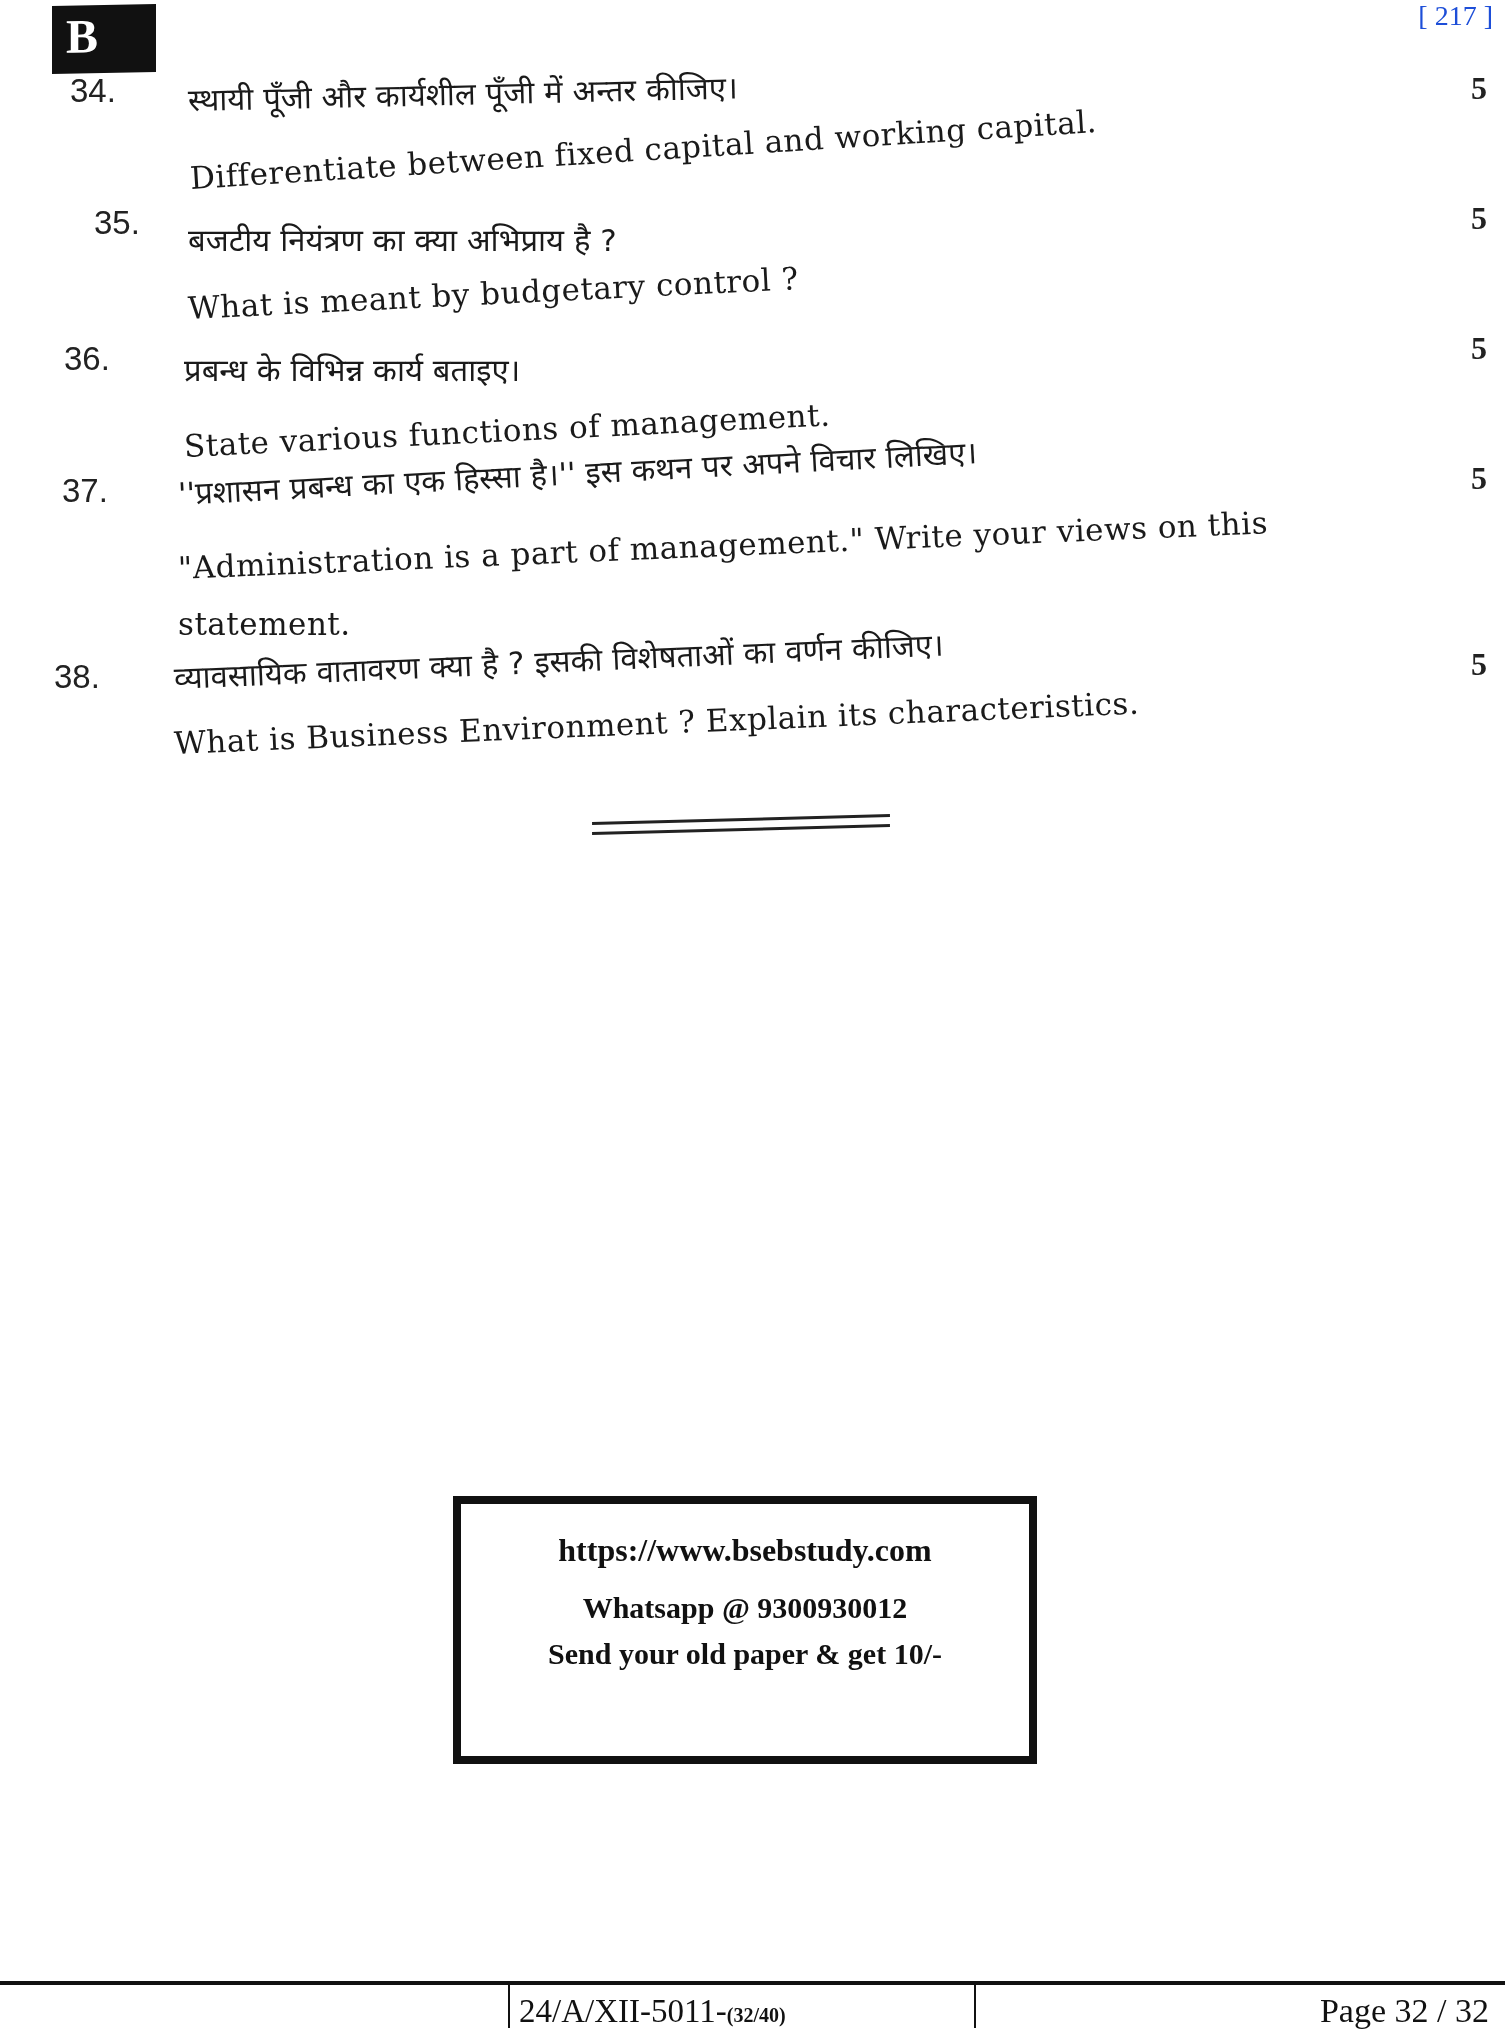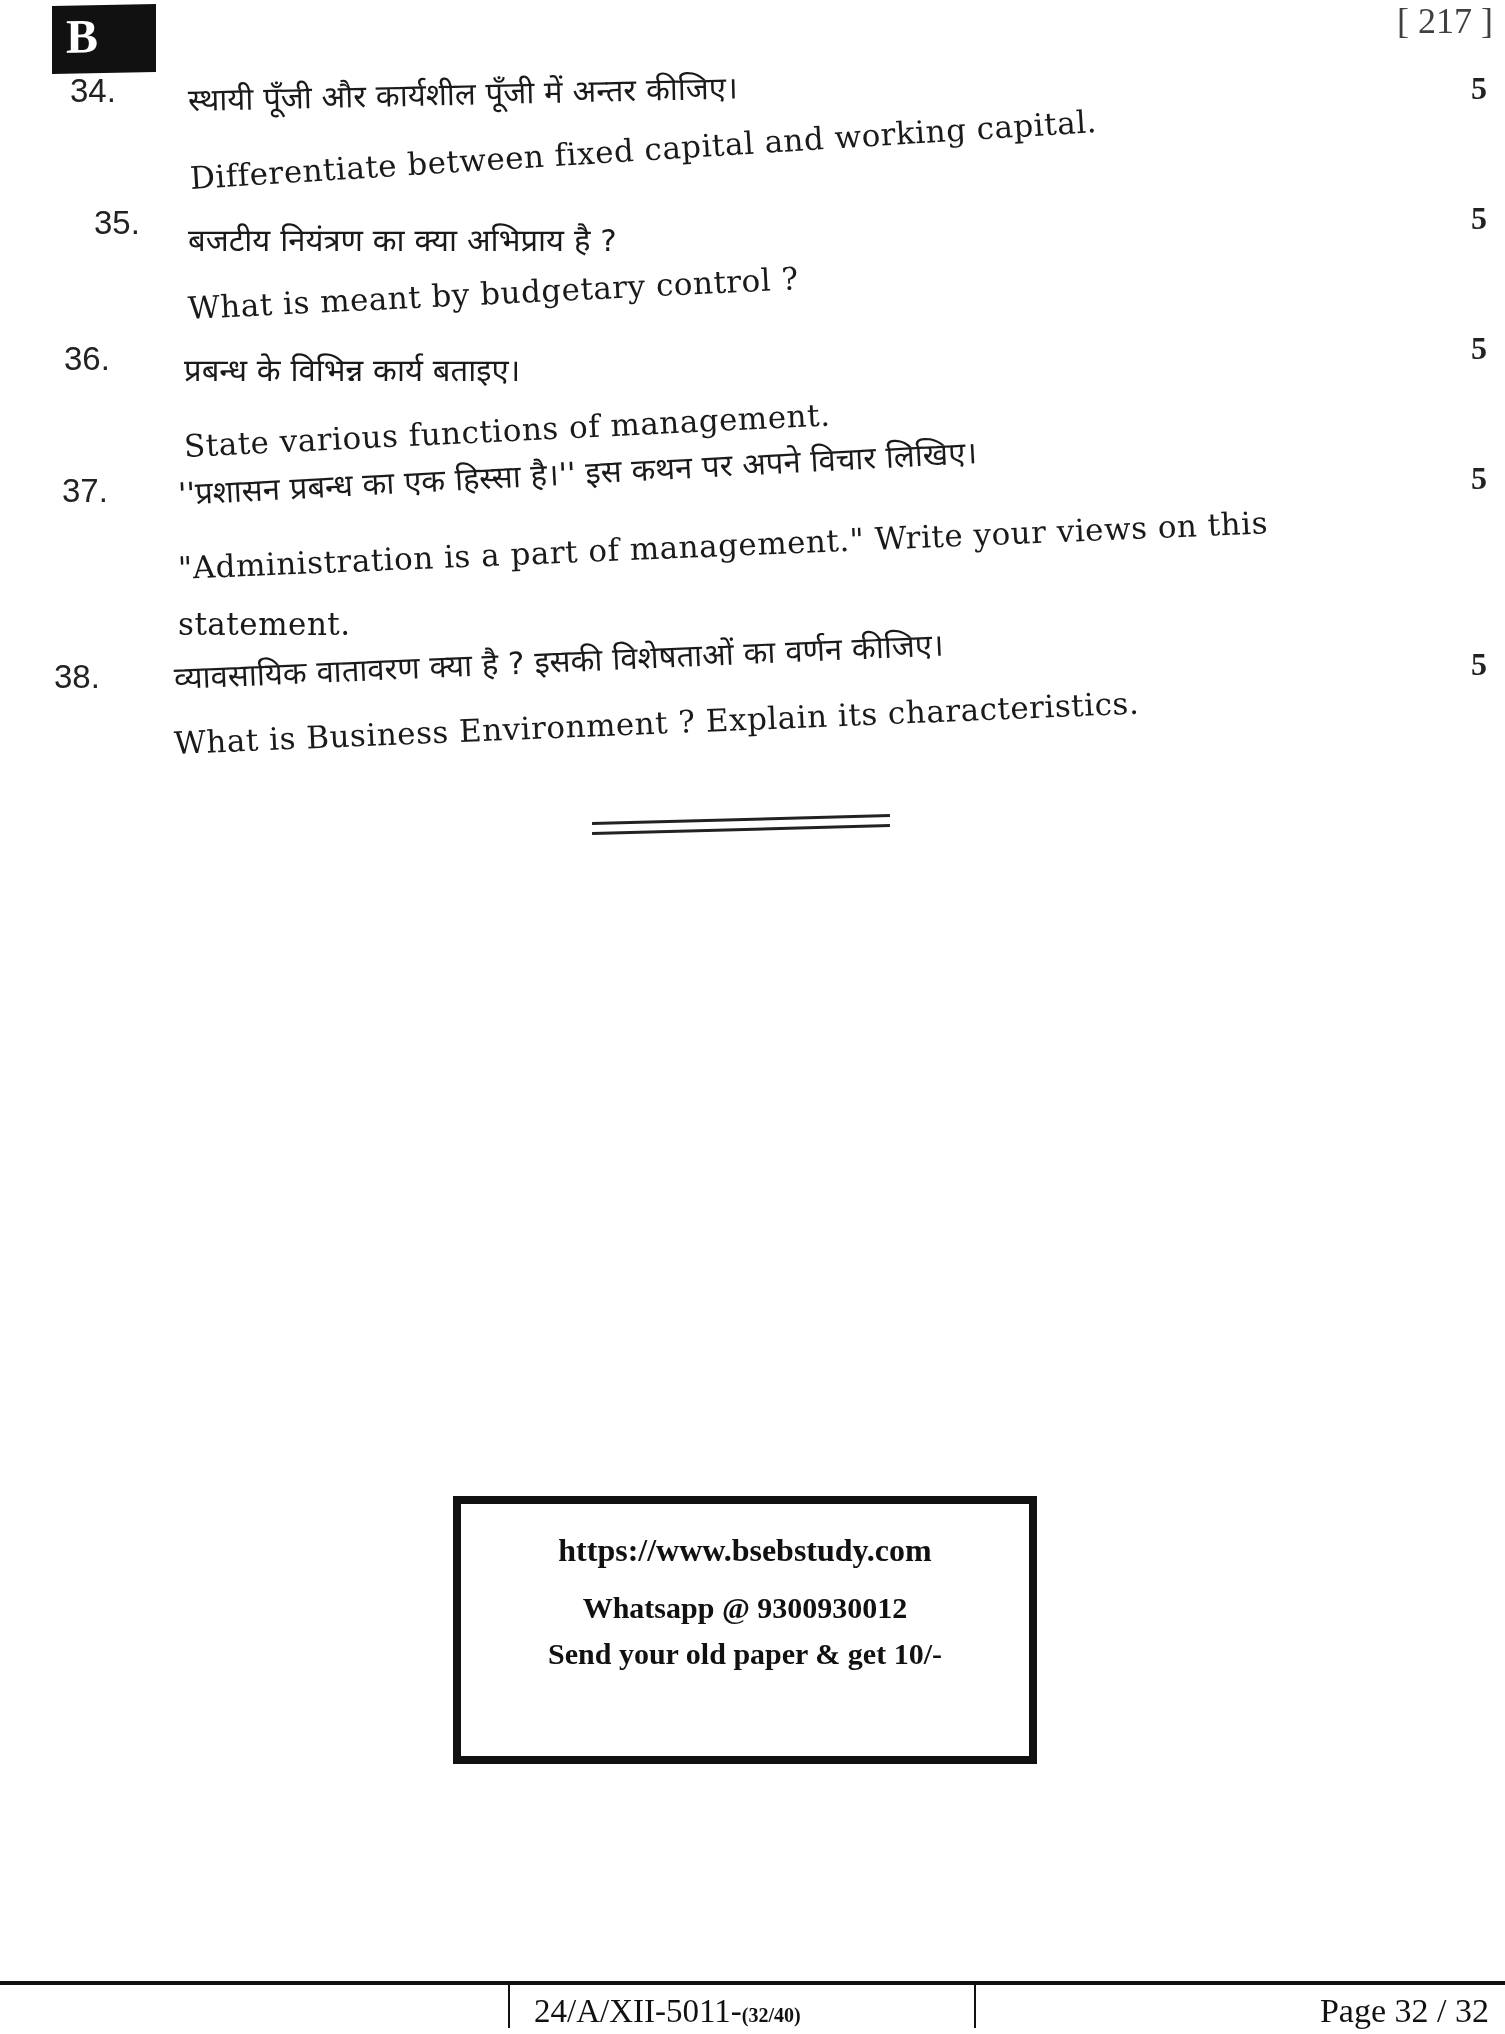--- a/index.html
+++ b/index.html
@@ -8,22 +8,22 @@
     font-family: "DejaVu Serif", "Liberation Serif", serif; color: #111;
   }
   .section-badge {
     position: absolute; left: 52px; top: 5px; width: 104px; height: 68px;
     background: #111; color: #fff; font-family: "Liberation Serif", serif;
     font-weight: bold; font-size: 48px; line-height: 62px; text-align: center;
     padding-left: 14px; box-sizing: border-box; text-align:left;
     transform: skewY(-1deg);
   }
   .page-marker {
-    position: absolute; right: 12px; top: 0px; font-size: 36px;
-    font-family: "Liberation Serif", serif; color: #404040;
+    position: absolute; right: 12px; top: 0px; font-size: 28px;
+    font-family: "Liberation Serif", serif; color: #1d4ed8;
   }
   .q-num {
     position: absolute; font-family: "Liberation Sans", sans-serif; font-size: 33px; color: #222;
   }
   .q-text {
     position: absolute; font-size: 31px; white-space: nowrap; color: #1a1a1a;
     transform-origin: left center;
   }
   .hi { font-family: "DejaVu Sans", sans-serif; font-size: 31px; }
   .en { font-family: "DejaVu Serif", "Liberation Serif", serif; font-size: 31px; letter-spacing: 0.5px; }
@@ -41,21 +41,21 @@
   .promo-line { display: block; }
   .promo-url { font-size: 32px; margin-top: 28px; }
   .promo-wa { font-size: 30px; margin-top: 22px; }
   .promo-send { font-size: 30px; margin-top: 12px; }
   .promo-hi { font-size: 24px; margin-top: 16px; font-family: "DejaVu Sans", sans-serif; }
   .promo-pay { font-size: 24px; margin-top: 18px; }
   .footer-rule { position: absolute; left: 0; top: 1981px; width: 1505px; height: 4px; background: #111; }
   .footer-code-box {
     position: absolute; left: 508px; top: 1985px; width: 468px; height: 43px;
     border-left: 2px solid #111; border-right: 2px solid #111; box-sizing: border-box;
-    font-family: "Liberation Serif", serif; font-size: 33px; padding-left: 24px; line-height: 52px;
+    font-family: "Liberation Serif", serif; font-size: 33px; padding-left: 9px; line-height: 52px;
   }
   .footer-code-small { font-size: 20px; font-weight: bold; }
   .footer-page {
     position: absolute; right: 16px; top: 1985px; font-family: "Liberation Serif", serif;
     font-size: 34px; line-height: 52px;
   }
 </style>
 </head>
 <body>
 

